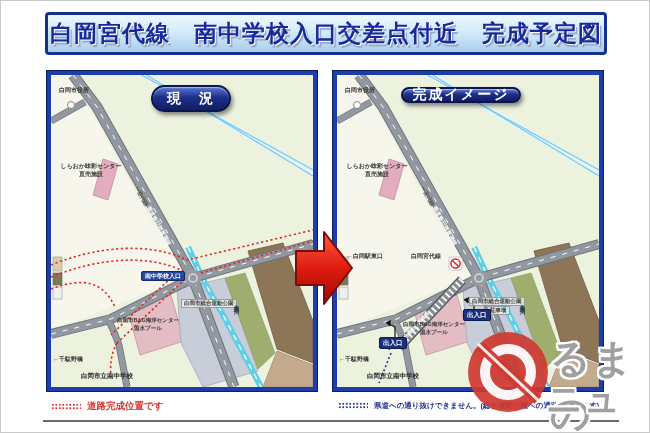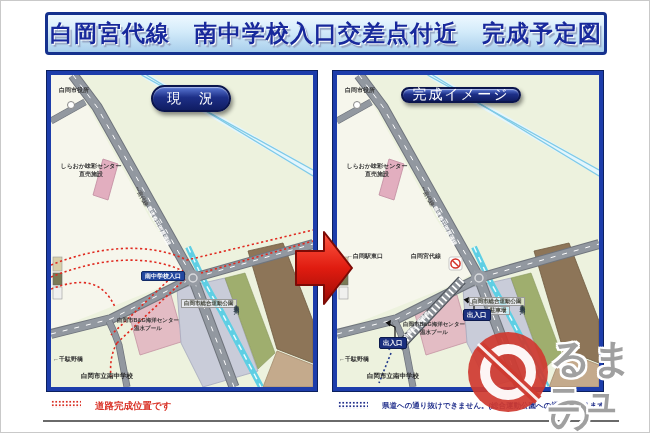--- a/index.html
+++ b/index.html
@@ -17,21 +17,21 @@
 
   
   .panel{position:absolute;top:70px;width:270px;height:320px;border:4px solid #1d3dab;
     outline:1px solid #0b205f;background:#edf2de;box-sizing:border-box;}
   #panel-current{left:46px;}
   #panel-completed{left:332px;}
   .mapsvg{position:absolute;left:0;top:0;width:262px;height:312px;}
 
   .map-badge{position:absolute;border:2px solid #0b154d;border-radius:15px;
     background:linear-gradient(180deg,#5b79d6 0%,#1d2f87 45%,#101d63 100%);
-    color:#ffffff;font-weight:normal;font-size:14px;letter-spacing:2px;text-align:center;
+    color:#ffffff;font-weight:bold;font-size:14px;letter-spacing:2px;text-align:center;
     box-shadow:inset 0 1px 1px rgba(255,255,255,.5),2px 3px 4px rgba(0,0,0,.45);
     display:flex;align-items:center;justify-content:center;box-sizing:border-box;z-index:4;}
   #badge-current{left:100px;top:10px;width:80px;height:27px;}
   #badge-completed{left:64px;top:12px;width:120px;height:16px;}
 
   
   .mlabel{position:absolute;font-size:6px;line-height:1.25;color:#333;font-weight:600;white-space:nowrap;z-index:3;}
   .mlabel.center{text-align:center;}
   .mlabel.white{color:#ffffff;}
   .mlabel.boxed{background:rgba(255,255,255,.6);border:0.5px solid #9a9a9a;padding:0 2px;color:#44463a;}
@@ -40,21 +40,21 @@
   .vert{writing-mode:vertical-rl;letter-spacing:1px;color:#2a3a46;}
   .tag-navy{background:#23479f;border:1px solid #122a66;border-radius:2px;color:#fff;
     font-size:6px;font-weight:bold;padding:1px 3px;line-height:1;}
   .entr{position:absolute;z-index:4;background:#1b2f7e;border:1px solid #0c1a4e;border-radius:2px;
     color:#fff;font-size:6.5px;font-weight:bold;padding:1.5px 3px;line-height:1;white-space:nowrap;}
 
   
   #transform-arrow{position:absolute;left:293px;top:228px;width:60px;height:78px;z-index:6;}
 
   
-  .legend{position:absolute;display:flex;z-index:2;gap:8px;}
+  .legend{position:absolute;display:flex;align-items:center;z-index:2;}
   #legend-left{left:50px;top:399px;}
   #legend-right{left:337px;top:400px;}
   .dot-swatch{display:inline-block;width:30px;height:8px;margin-right:6px;flex:0 0 auto;}
   .dot-red{background-image:radial-gradient(#d93025 0.9px,transparent 1.1px);background-size:3.5px 3.5px;}
   .dot-blue{background-image:radial-gradient(#22308c 0.9px,transparent 1.1px);background-size:3.5px 3.5px;}
   #legend-left .legend-text{font-size:9.5px;font-weight:bold;color:#d93025;}
   #legend-right .legend-text{font-size:7.5px;font-weight:bold;color:#22308c;}
 
   .flyer-bottom-border{position:absolute;left:42px;top:419px;width:576px;height:2px;background:#6a6a6a;z-index:1;}
 

